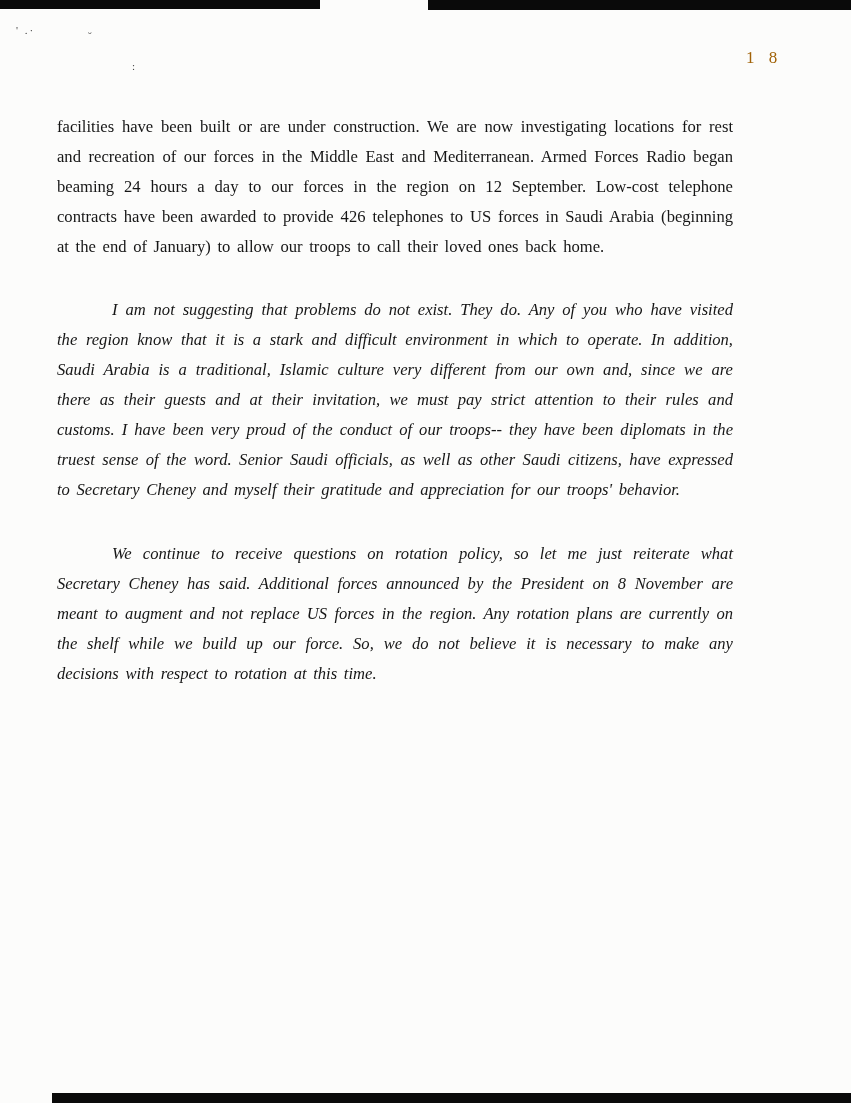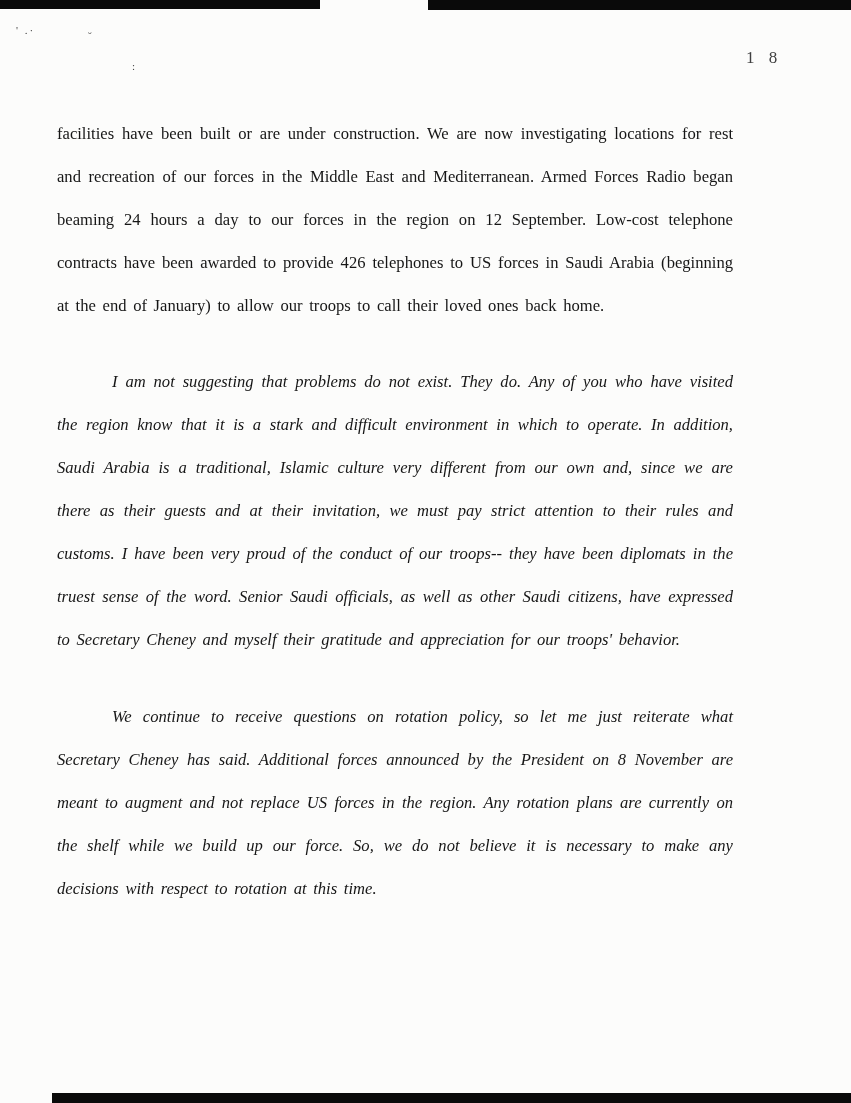--- a/index.html
+++ b/index.html
@@ -35,30 +35,30 @@
   .artifact-1 { top: 24px; left: 16px; }
   .artifact-2 { top: 30px; left: 88px; }
   .artifact-3 { top: 60px; left: 132px; }
 
   .page-number {
     position: absolute;
     top: 48px;
     left: 746px;
     font-size: 17px;
     letter-spacing: 5px;
-    color: #404040;
+    color: #a16207;
   }
 
   .body-text {
     position: absolute;
     top: 112px;
     left: 57px;
     width: 676px;
     font-size: 16.6px;
-    line-height: 43px;
+    line-height: 30px;
     text-align: justify;
     word-spacing: 2.5px;
   }
   .body-text p {
     margin: 0 0 33.3px 0;
   }
   .body-text p.indented {
     text-indent: 55px;
     font-style: italic;
   }

